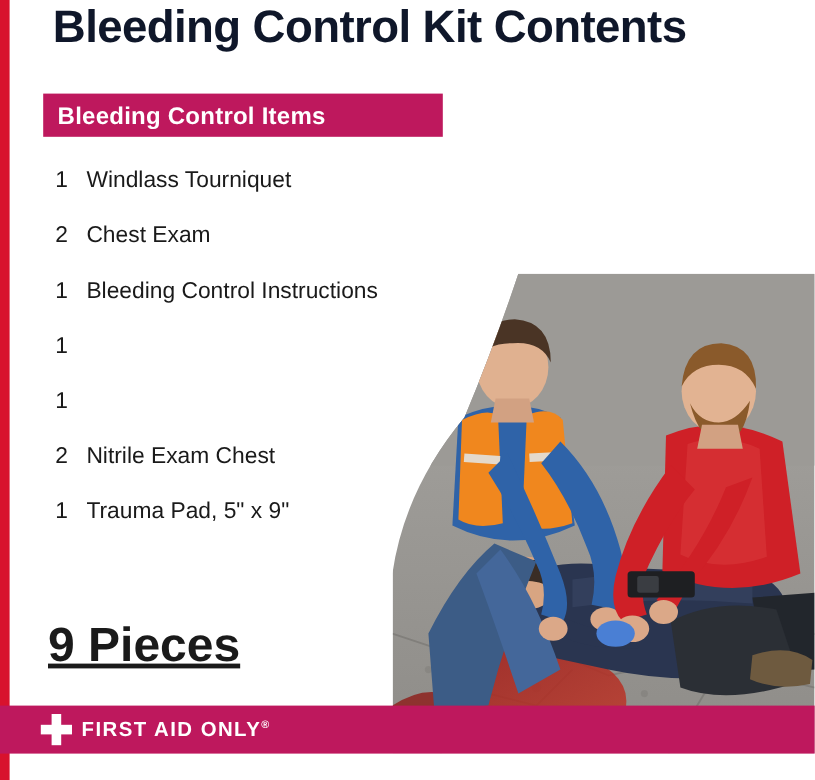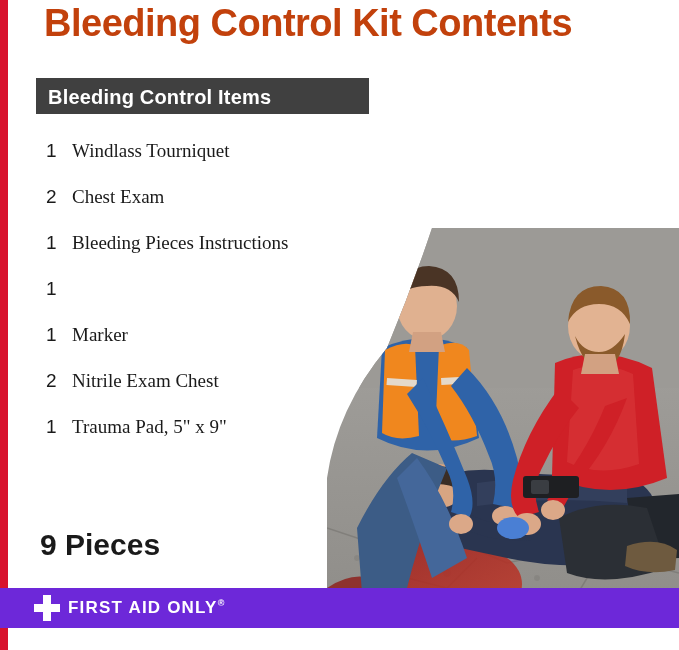--- a/index.html
+++ b/index.html
@@ -29,31 +29,31 @@
     width: 8px;
     height: 650px;
     background: #d8122d;
   }
   .title {
     position: absolute;
     left: 44px;
     top: 2px;
     font-size: 38px;
     font-weight: bold;
-    color: #c2410c;
+    color: #0f172a;
     letter-spacing: -0.5px;
     white-space: nowrap;
   }
   .section-header {
     position: absolute;
     left: 36px;
     top: 78px;
     width: 333px;
     height: 36px;
-    background: #404040;
+    background: #be185d;
     box-sizing: border-box;
   }
   .section-header-text {
     position: absolute;
     left: 12px;
     top: 8px;
     font-size: 20px;
     font-weight: bold;
     color: #ffffff;
     letter-spacing: 0.2px;
@@ -81,38 +81,38 @@
     font-size: 19px;
     color: #1a1a1a;
   }
   .item-name {
     position: absolute;
     left: 36px;
     top: 0;
     font-size: 19px;
     color: #1a1a1a;
     white-space: nowrap;
-    font-family: Liberation Serif, serif;
   }
   .total-pieces {
     position: absolute;
     left: 40px;
-    top: 528px;
-    font-size: 30px;
+    top: 516px;
+    font-size: 40px;
     font-weight: bold;
     color: #1a1a1a;
+    text-decoration: underline;
   }
   
   .footer-band {
     position: absolute;
     left: 0;
     bottom: 22px;
     width: 679px;
     height: 40px;
-    background: #6d28d9;
+    background: #be185d;
   }
   .logo-wrap {
     position: absolute;
     left: 34px;
     top: 6px;
     height: 28px;
     display: flex;
     align-items: center;
   }
   .logo-cross {
@@ -286,28 +286,27 @@
     <div class="item-row">
       <span class="item-qty">1</span>
       <span class="item-name">Windlass Tourniquet</span>
     </div>
     <div class="item-row">
       <span class="item-qty">2</span>
       <span class="item-name">Chest Exam</span>
     </div>
     <div class="item-row">
       <span class="item-qty">1</span>
-      <span class="item-name">Bleeding Pieces Instructions</span>
-    </div>
-    <div class="item-row">
-      <span class="item-qty">1</span>
-    </div>
-    <div class="item-row">
-      <span class="item-qty">1</span>
-      <span class="item-name">Marker</span>
+      <span class="item-name">Bleeding Control Instructions</span>
+    </div>
+    <div class="item-row">
+      <span class="item-qty">1</span>
+    </div>
+    <div class="item-row">
+      <span class="item-qty">1</span>
     </div>
     <div class="item-row">
       <span class="item-qty">2</span>
       <span class="item-name">Nitrile Exam Chest</span>
     </div>
     <div class="item-row">
       <span class="item-qty">1</span>
       <span class="item-name">Trauma Pad, 5" x 9"</span>
     </div>
   </div>

